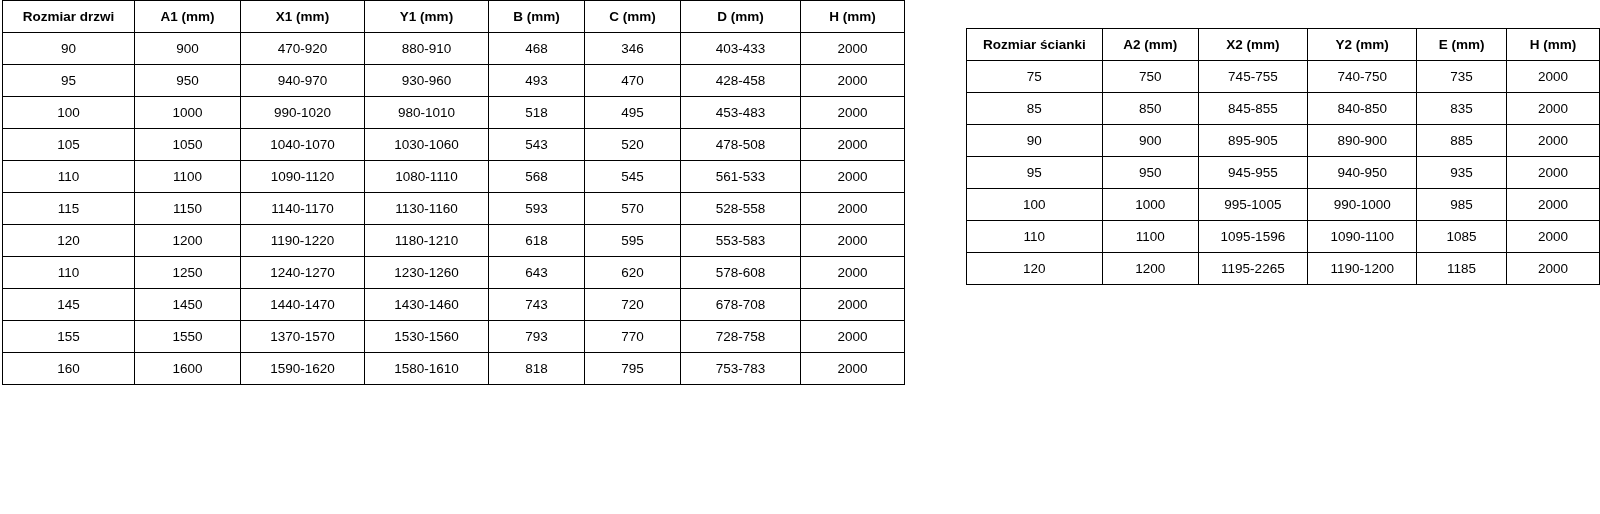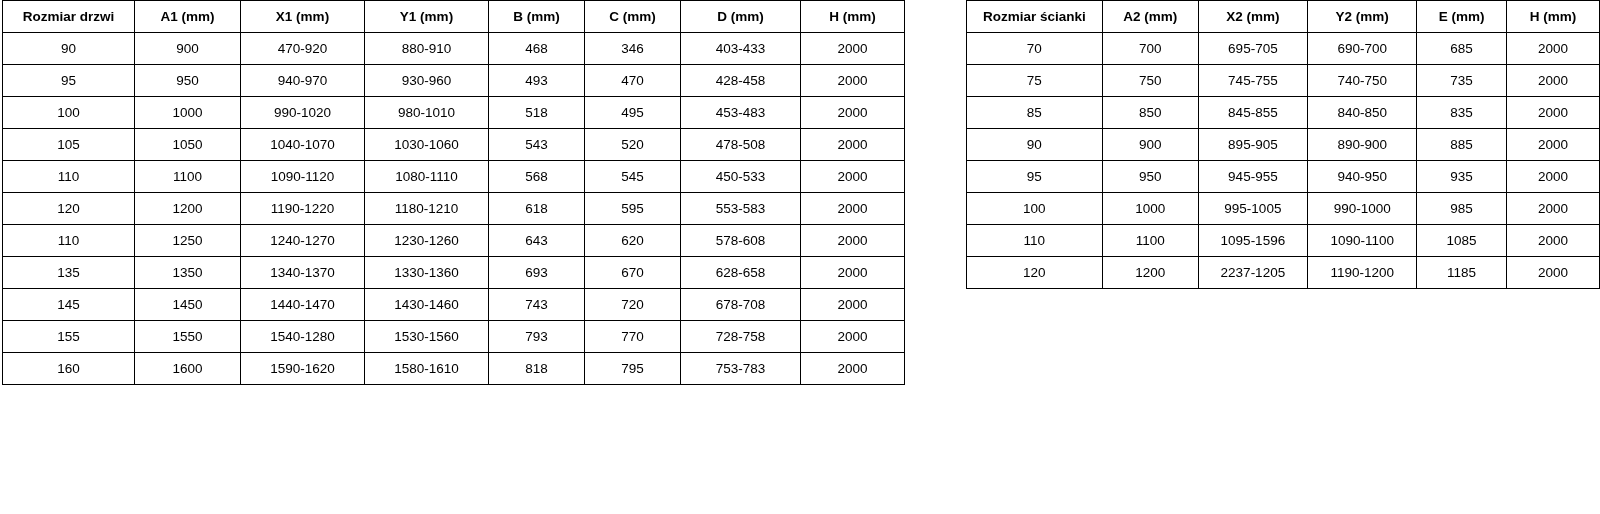--- a/index.html
+++ b/index.html
@@ -17,21 +17,21 @@
   .page {
     position: relative;
     width: 1600px;
     height: 514px;
   }
   .table-wrap {
     position: absolute;
     top: 0;
   }
   #doors-wrap { left: 2px; }
-  #walls-wrap { left: 966px; }
+  #walls-wrap { left: 966px; margin-top: 28px; }
 
   table.spec {
     border-collapse: collapse;
     table-layout: fixed;
   }
   table.spec td, table.spec th {
     border: 1px solid #000000;
     text-align: center;
     vertical-align: middle;
     font-size: 13.5px;
@@ -133,21 +133,31 @@
             <td>478-508</td>
             <td>2000</td>
           </tr>
           <tr>
             <td>110</td>
             <td>1100</td>
             <td>1090-1120</td>
             <td>1080-1110</td>
             <td>568</td>
             <td>545</td>
-            <td>450-533</td>
+            <td>561-533</td>
+            <td>2000</td>
+          </tr>
+          <tr>
+            <td>115</td>
+            <td>1150</td>
+            <td>1140-1170</td>
+            <td>1130-1160</td>
+            <td>593</td>
+            <td>570</td>
+            <td>528-558</td>
             <td>2000</td>
           </tr>
           <tr>
             <td>120</td>
             <td>1200</td>
             <td>1190-1220</td>
             <td>1180-1210</td>
             <td>618</td>
             <td>595</td>
             <td>553-583</td>
@@ -157,43 +167,33 @@
             <td>110</td>
             <td>1250</td>
             <td>1240-1270</td>
             <td>1230-1260</td>
             <td>643</td>
             <td>620</td>
             <td>578-608</td>
             <td>2000</td>
           </tr>
           <tr>
-            <td>135</td>
-            <td>1350</td>
-            <td>1340-1370</td>
-            <td>1330-1360</td>
-            <td>693</td>
-            <td>670</td>
-            <td>628-658</td>
-            <td>2000</td>
-          </tr>
-          <tr>
             <td>145</td>
             <td>1450</td>
             <td>1440-1470</td>
             <td>1430-1460</td>
             <td>743</td>
             <td>720</td>
             <td>678-708</td>
             <td>2000</td>
           </tr>
           <tr>
             <td>155</td>
             <td>1550</td>
-            <td>1540-1280</td>
+            <td>1370-1570</td>
             <td>1530-1560</td>
             <td>793</td>
             <td>770</td>
             <td>728-758</td>
             <td>2000</td>
           </tr>
           <tr>
             <td>160</td>
             <td>1600</td>
             <td>1590-1620</td>
@@ -222,28 +222,20 @@
             <th>Rozmiar ścianki</th>
             <th>A2 (mm)</th>
             <th>X2 (mm)</th>
             <th>Y2 (mm)</th>
             <th>E (mm)</th>
             <th>H (mm)</th>
           </tr>
       </thead>
       <tbody>
           <tr>
-            <td>70</td>
-            <td>700</td>
-            <td>695-705</td>
-            <td>690-700</td>
-            <td>685</td>
-            <td>2000</td>
-          </tr>
-          <tr>
             <td>75</td>
             <td>750</td>
             <td>745-755</td>
             <td>740-750</td>
             <td>735</td>
             <td>2000</td>
           </tr>
           <tr>
             <td>85</td>
             <td>850</td>
@@ -280,21 +272,21 @@
             <td>110</td>
             <td>1100</td>
             <td>1095-1596</td>
             <td>1090-1100</td>
             <td>1085</td>
             <td>2000</td>
           </tr>
           <tr>
             <td>120</td>
             <td>1200</td>
-            <td>2237-1205</td>
+            <td>1195-2265</td>
             <td>1190-1200</td>
             <td>1185</td>
             <td>2000</td>
           </tr>
         </tbody>
     </table>
   </div>
 
 </div>
 

